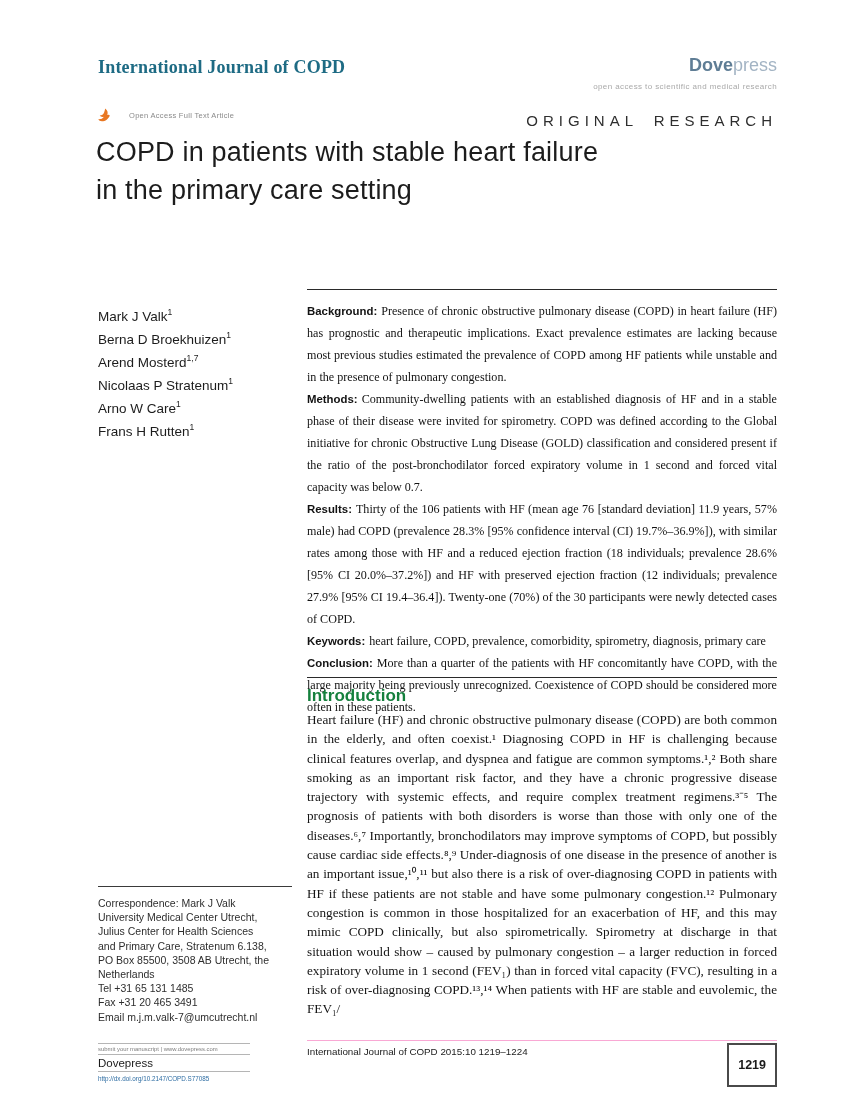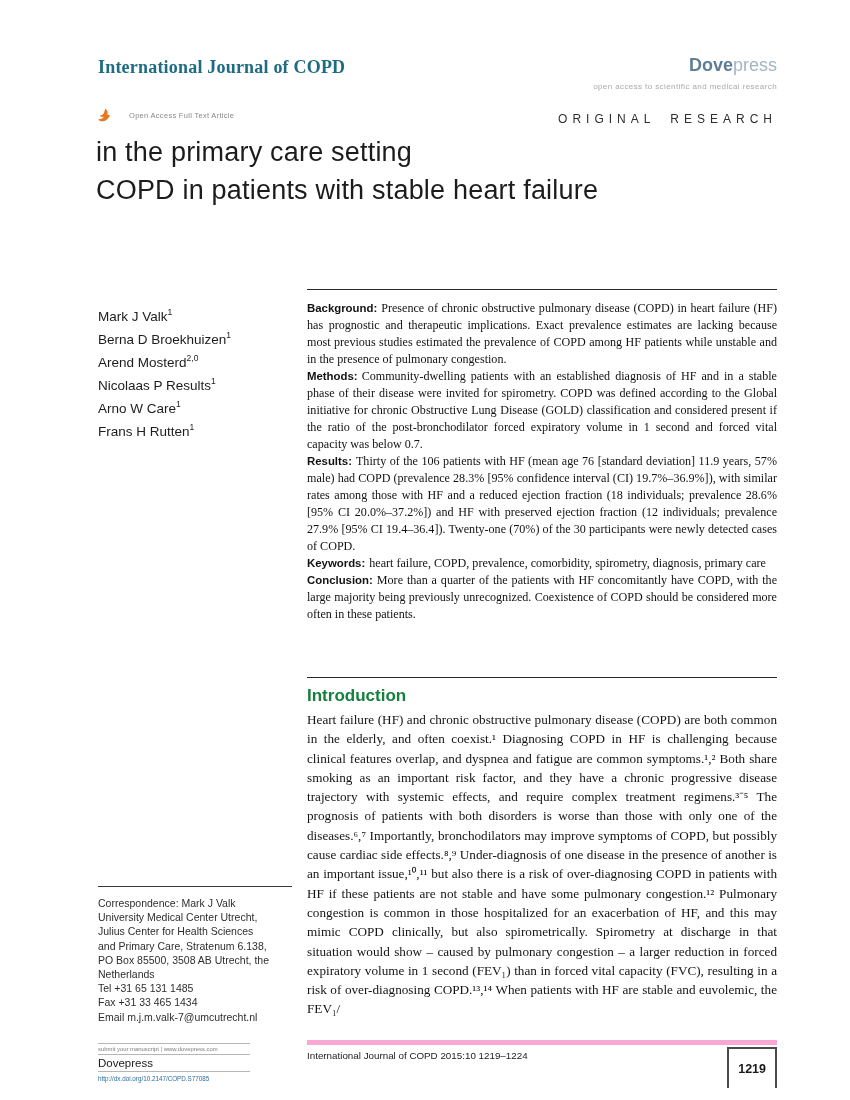--- a/index.html
+++ b/index.html
@@ -29,21 +29,21 @@
   .oa-badge {
     position:absolute; left:98px; top:108px;
     display:flex; align-items:center; gap:19px; cursor:pointer;
   }
   .oa-badge-text {
     font-family:"Liberation Sans", sans-serif; font-size:7.5px; color:#8a8a8a;
     letter-spacing:0.3px;
   }
   .article-type {
     position:absolute; right:73px; top:112px;
-    font-family:"Liberation Sans", sans-serif; font-size:12px;
+    font-family:"Liberation Sans", sans-serif; font-size:15px;
     letter-spacing:5px; word-spacing:7px; color:#2e2e2e;margin-left:24px;
   }
   .article-title {
     position:absolute; left:96px; top:133px;
     font-family:"Liberation Sans", sans-serif; font-size:27px; line-height:38px;
     font-weight:400; color:#1c1c1c; letter-spacing:0.2px;
   }
 
   
   .authors {
@@ -65,21 +65,21 @@
   }
   .correspondence-block { white-space:pre-line; }
 
   
   .abstract-rule {
     position:absolute; left:307px; top:289px; width:470px;
     border-top:1.5px solid #2a2a2a;
   }
   .abstract {
     position:absolute; left:307px; top:300px; width:470px;
-    font-size:12.1px; line-height:17px; text-align:justify; color:#121212;
+    font-size:12.1px; line-height:22px; text-align:justify; color:#121212;
   }
   .abstract p { margin:0; }
   .abs-label {
     font-family:"Liberation Sans", sans-serif; font-weight:bold;
     font-size:11.4px; margin-right:4px;
   }
   .intro-rule {
     position:absolute; left:307px; top:677px; width:470px;
     border-top:1px solid #2a2a2a;
   }
@@ -102,21 +102,21 @@
     font-size:5.9px; color:#7d7d7d;
     border-top:1px solid #b5b5b5; border-bottom:1px solid #b5b5b5;
     padding:2px 0; cursor:pointer;
   }
   .footer-brand { font-size:11.5px; padding:2px 0; border-bottom:1px solid #b5b5b5; }
   .footer-doi { font-size:6.3px; color:#2d6ca2; padding-top:3px; cursor:pointer; }
 
   .footer-right { position:absolute; left:307px; top:1040px; width:470px; }
   .footer-citation-row {
     display:flex; justify-content:space-between; align-items:flex-start;
-    border-top:5px solid #f9a8d4;
+    border-top:1px solid #f9a8d4;
   }
   .footer-citation {
     font-family:"Liberation Sans", sans-serif; font-size:9.8px; color:#222;
     padding-top:5px;
   }
   .page-box {
     border:2px solid #4a4a4a; font-family:"Liberation Sans", sans-serif;
     font-weight:bold; font-size:12.5px; padding:13px 9px; margin-top:2px;
     color:#1a1a1a;
   }
@@ -141,43 +141,43 @@
   <div class="oa-badge">
     <svg width="12" height="14" viewBox="0 0 12 14">
       <path d="M7.2 0.5 C9.5 2.2 10.3 4.8 9.2 7.1 C10.2 6.6 11.1 6.7 11.8 7.4 C10.6 10.8 7.4 13.2 3.9 13.3 C2.2 13.3 0.9 12.6 0.2 11.3 C2.8 11.5 4.8 10.6 5.9 8.8 C4.1 9.3 2.6 8.9 1.7 7.6 C3.9 7.3 5.4 6.2 6.1 4.4 C6.6 3.1 6.9 1.8 7.2 0.5 Z" fill="#e87722"></path>
     </svg>
     <span class="oa-badge-text">Open Access Full Text Article</span>
   </div>
 
   <div class="article-type">ORIGINAL RESEARCH</div>
 
   <div class="article-title">
+    <div>COPD in patients with stable heart failure</div>
     <div>in the primary care setting</div>
-    <div>COPD in patients with stable heart failure</div>
   </div>
 
   <div class="authors">
     <div class="author"><span>Mark J Valk</span><sup>1</sup></div>
     <div class="author"><span>Berna D Broekhuizen</span><sup>1</sup></div>
-    <div class="author"><span>Arend Mosterd</span><sup>2,0</sup></div>
-    <div class="author"><span>Nicolaas P Results</span><sup>1</sup></div>
+    <div class="author"><span>Arend Mosterd</span><sup>1,7</sup></div>
+    <div class="author"><span>Nicolaas P Stratenum</span><sup>1</sup></div>
     <div class="author"><span>Arno W Care</span><sup>1</sup></div>
     <div class="author"><span>Frans H Rutten</span><sup>1</sup></div>
   </div>
 
 
   <div class="correspondence">
     <div class="correspondence-block">Correspondence: Mark J Valk
 University Medical Center Utrecht,
 Julius Center for Health Sciences
 and Primary Care, Stratenum 6.138,
 PO Box 85500, 3508 AB Utrecht, the
 Netherlands
 Tel +31 65 131 1485
-Fax +31 33 465 1434</div>
+Fax +31 20 465 3491</div>
     <div class="correspondence-email">Email m.j.m.valk-7@umcutrecht.nl</div>
   </div>
 
   <div class="abstract-rule"></div>
   <div class="abstract">
     <p><b class="abs-label">Background:</b><span>Presence of chronic obstructive pulmonary disease (COPD) in heart failure (HF) has prognostic and therapeutic implications. Exact prevalence estimates are lacking because most previous studies estimated the prevalence of COPD among HF patients while unstable and in the presence of pulmonary congestion.</span></p>
     <p><b class="abs-label">Methods:</b><span>Community-dwelling patients with an established diagnosis of HF and in a stable phase of their disease were invited for spirometry. COPD was defined according to the Global initiative for chronic Obstructive Lung Disease (GOLD) classification and considered present if the ratio of the post-bronchodilator forced expiratory volume in 1 second and forced vital capacity was below 0.7.</span></p>
     <p><b class="abs-label">Results:</b><span>Thirty of the 106 patients with HF (mean age 76 [standard deviation] 11.9 years, 57% male) had COPD (prevalence 28.3% [95% confidence interval (CI) 19.7%–36.9%]), with similar rates among those with HF and a reduced ejection fraction (18 individuals; prevalence 28.6% [95% CI 20.0%–37.2%]) and HF with preserved ejection fraction (12 individuals; prevalence 27.9% [95% CI 19.4–36.4]). Twenty-one (70%) of the 30 participants were newly detected cases of COPD.</span></p>
     <p><b class="abs-label">Keywords:</b><span>heart failure, COPD, prevalence, comorbidity, spirometry, diagnosis, primary care</span></p>
     <p><b class="abs-label">Conclusion:</b><span>More than a quarter of the patients with HF concomitantly have COPD, with the large majority being previously unrecognized. Coexistence of COPD should be considered more often in these patients.</span></p>

